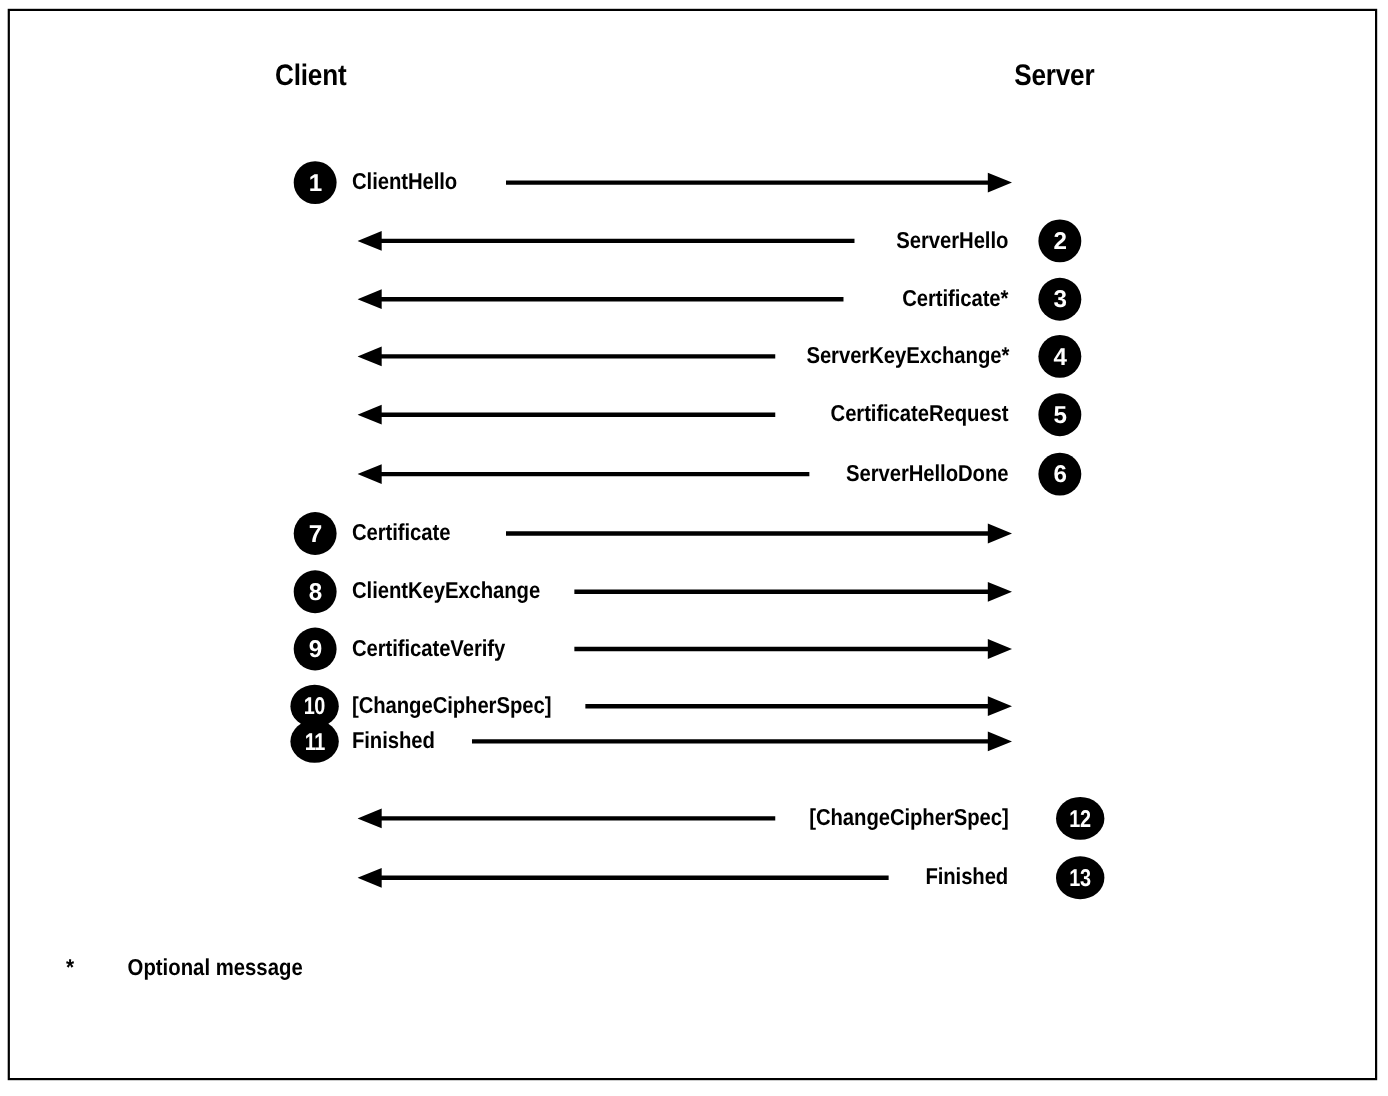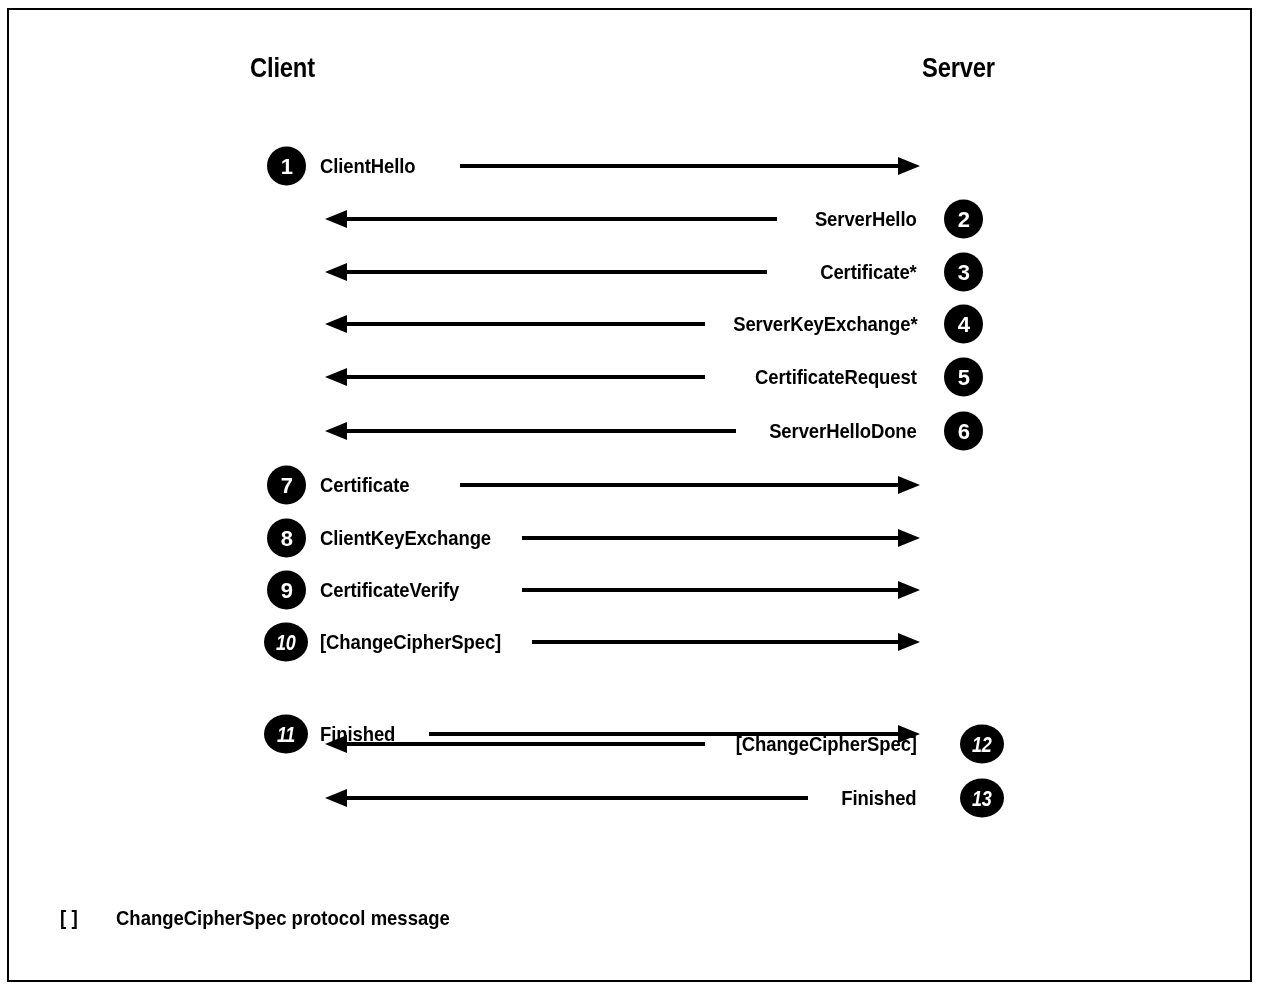--- a/index.html
+++ b/index.html
@@ -75,21 +75,20 @@
     line-height: 39px;
     text-align: center;
     font-weight: bold;
     font-size: 22px;
     letter-spacing: -0.5px;
   }
   .badge.wide {
     width: 44px;
     line-height: 39px;
     border-radius: 50%;
-    font-style: italic;
   }
   .badge.wide span { display: inline-block; transform: scaleX(0.82); }
 
   
   .msg-label {
     position: absolute;
     top: 50%;
     transform: translateY(-50%) scaleX(0.88);
     font-weight: bold;
     font-size: 21px;
@@ -245,21 +244,21 @@
       <div class="row ltr" style="top: 620px;">
         <div class="badge wide"><span>10</span></div>
         <div class="msg-label">[ChangeCipherSpec]</div>
         <div class="arrow" style="left: 532px; width: 388px;">
           <svg width="388" height="22" viewBox="0 0 388 22">
             <line x1="0" y1="11" x2="368" y2="11" stroke="#000" stroke-width="4"></line>
             <polygon points="366,2 388,11 366,20" fill="#000"></polygon>
           </svg>
         </div>
       </div>
-      <div class="row ltr" style="top: 712px;">
+      <div class="row ltr" style="top: 652px;">
         <div class="badge wide"><span>11</span></div>
         <div class="msg-label">Finished</div>
         <div class="arrow" style="left: 429px; width: 491px;">
           <svg width="491" height="22" viewBox="0 0 491 22">
             <line x1="0" y1="11" x2="471" y2="11" stroke="#000" stroke-width="4"></line>
             <polygon points="469,2 491,11 469,20" fill="#000"></polygon>
           </svg>
         </div>
       </div>
       <div class="row rtl" style="top: 722px;">
@@ -277,18 +276,18 @@
         <div class="msg-label">Finished</div>
         <div class="arrow" style="left: 325px; width: 483px;">
           <svg width="483" height="22" viewBox="0 0 483 22">
             <line x1="20" y1="11" x2="483" y2="11" stroke="#000" stroke-width="4"></line>
             <polygon points="22,2 0,11 22,20" fill="#000"></polygon>
           </svg>
         </div>
       </div>
     </div>
 
-
-  <div class="legend-row" id="legend-1">
-    <span class="legend-sym">[ ]</span><span class="legend-text">ChangeCipherSpec protocol message</span>
+  <div class="legend-row" id="legend-0">
+    <span class="legend-sym">*</span><span class="legend-text">Optional message</span>
   </div>
 
+
 </div>
 
 </body></html>

